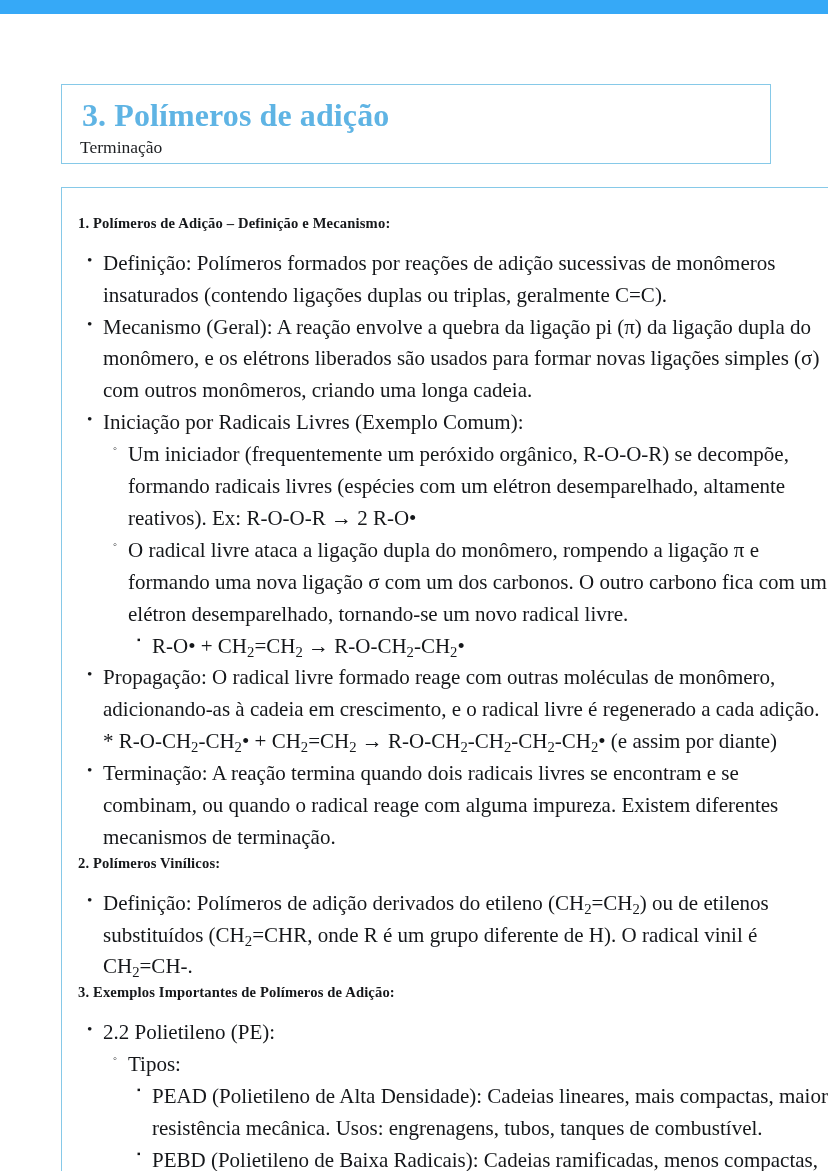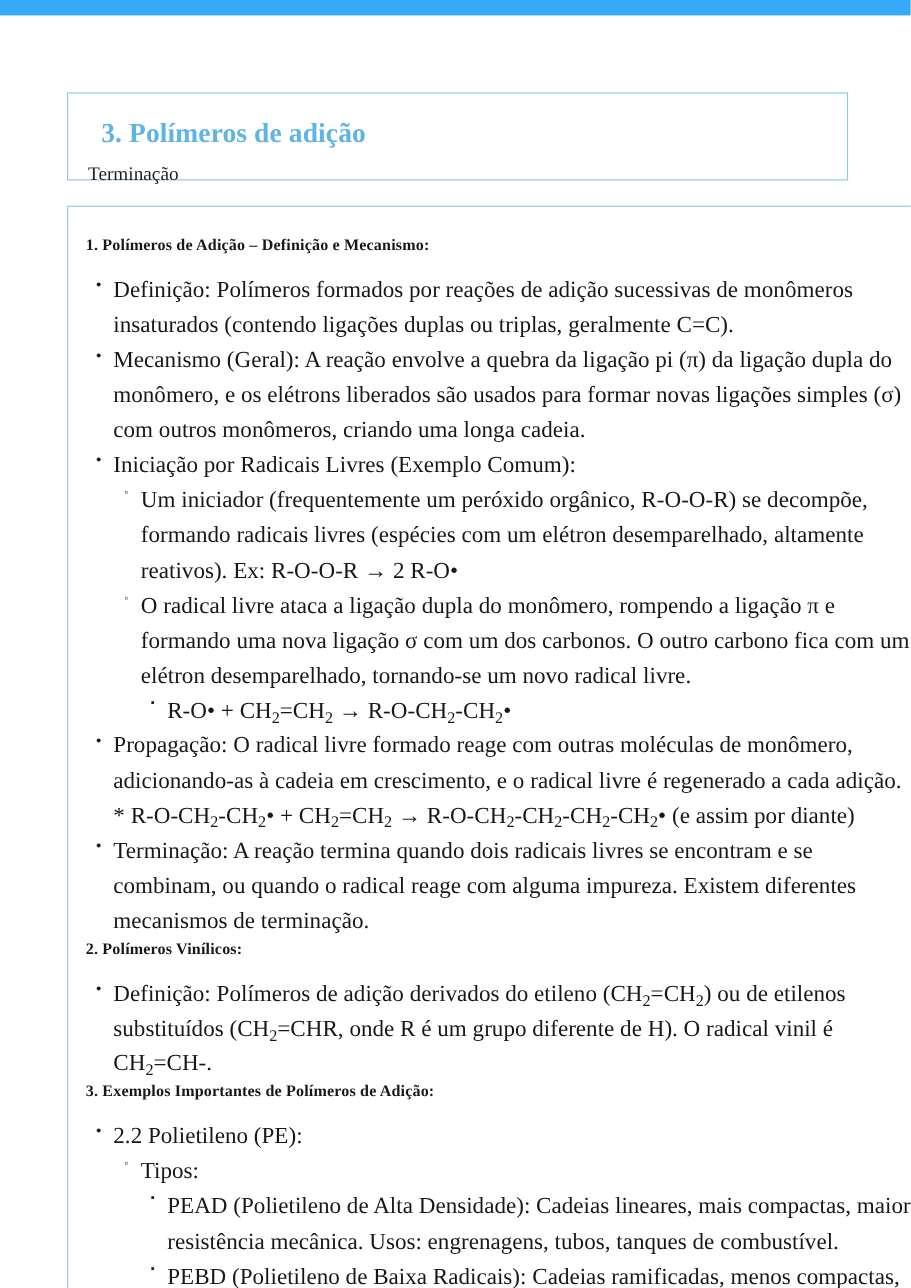--- a/index.html
+++ b/index.html
@@ -43,22 +43,22 @@
   
   .header-card {
     position: absolute;
     left: 61px;
     top: 70px;
     width: 710px;
     height: 80px;
     padding: 10px 18px 0 18px;
   }
   .doc-title {
-    margin: 12px;
-    font-size: 25px;
+    margin: 2px;
+    font-size: 32px;
     line-height: 1.16;
     font-weight: 700;
     color: #5fb4e4;
     letter-spacing: .1px;
   }
   .doc-subtitle {
     margin: 3px 0 0 0;
     font-size: 17.5px;
     line-height: 1.2;
     font-weight: 400;

